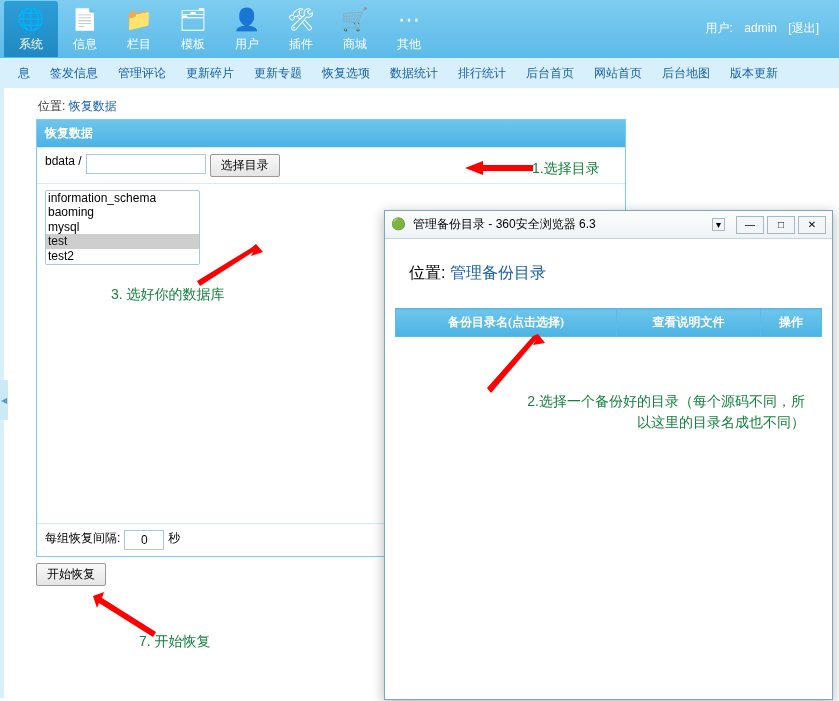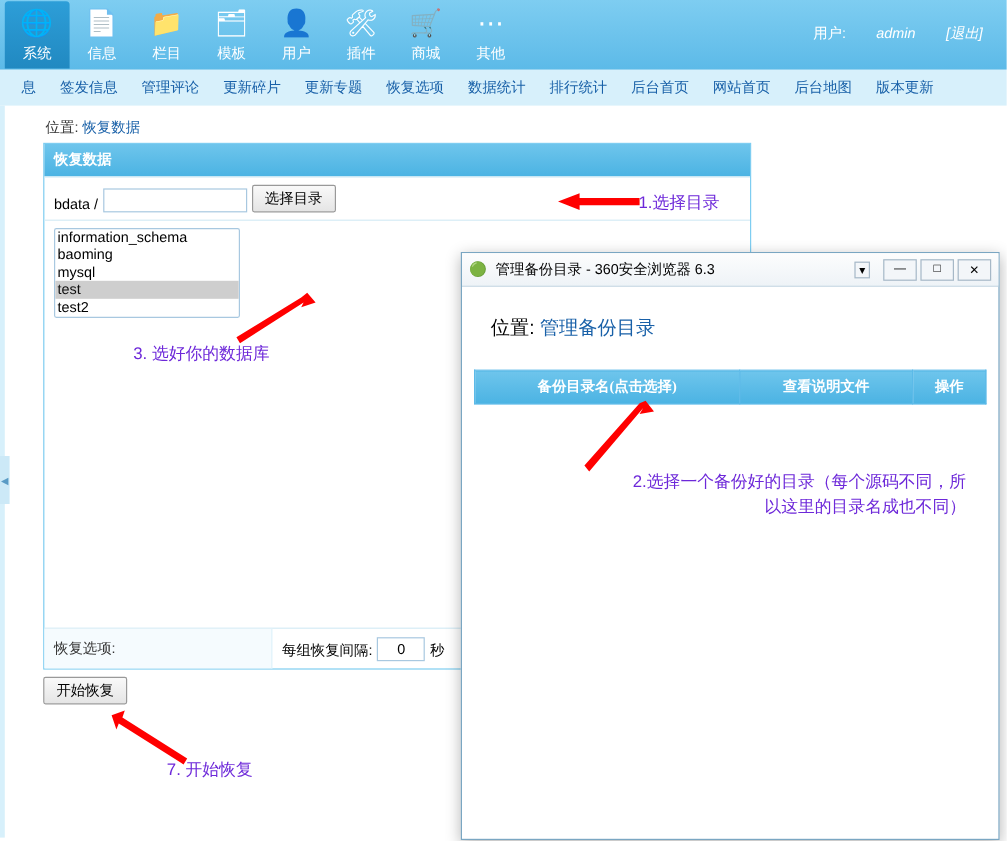--- a/index.html
+++ b/index.html
@@ -4,44 +4,44 @@
 <style>
 * { margin: 0; padding: 0; box-sizing: border-box; font-family: "Microsoft YaHei", Arial, sans-serif; }
 body { width: 839px; height: 701px; overflow: hidden; position: relative; background: #fff; }
 
 
 .topbar { background: linear-gradient(to bottom, #7ecdf1, #5cbae8); height: 58px; display: flex; align-items: center; padding: 0 4px; position: relative; }
 .nav-item { display: flex; flex-direction: column; align-items: center; justify-content: center; width: 54px; height: 56px; color: #fff; font-size: 12px; cursor: pointer; }
 .nav-item.active { background: linear-gradient(to bottom, #2d9ed8, #2189c1); border-radius: 3px 3px 0 0; }
 .nav-icon { width: 28px; height: 28px; margin-bottom: 2px; display: flex; align-items: center; justify-content: center; font-size: 22px; }
 .user-area { position: absolute; right: 20px; top: 20px; color: #fff; font-size: 12px; }
-.user-area a { color: #fff; text-decoration: none; margin-left: 22px; font-style: italic; }
+.user-area a { color: #fff; text-decoration: none; margin-left: 8px; }
 
 
 .submenu { background: #d7f0fb; height: 30px; display: flex; align-items: center; padding: 0 8px; font-size: 12px; }
 .submenu a { color: #1860a8; text-decoration: none; margin: 0 10px; cursor: pointer; }
 
 
 .breadcrumb-wrap { padding: 10px 0 4px 38px; font-size: 12px; color: #333; }
 .breadcrumb-wrap a { color: #1860a8; text-decoration: none; }
 
 
 .main-panel { margin: 0 0 0 36px; width: 590px; border: 1px solid #7ecdf1; font-size: 12px; }
 .panel-header { background: linear-gradient(to bottom, #6ec5ec, #4bb3e3); color: #fff; font-weight: bold; padding: 5px 8px; }
 .panel-row { display: flex; border-top: 1px solid #d5ecf5; }
 .panel-label { width: 190px; padding: 8px; background: #f5fbfe; color: #333; border-right: 1px solid #e0f2fa; }
-.panel-content { flex: 1; padding: 6px 8px; display: flex; align-items: flex-end; gap: 4px; flex-wrap: wrap; }
+.panel-content { flex: 1; padding: 6px 8px; display: flex; align-items: flex-start; gap: 4px; flex-wrap: wrap; }
 .small-input { width: 120px; height: 20px; border: 1px solid #a8c8e0; font-size: 12px; padding: 0 3px; }
 .tiny-input { width: 40px; height: 20px; border: 1px solid #a8c8e0; font-size: 12px; text-align: center; }
 .btn { background: linear-gradient(to bottom, #f9f9f9, #e5e5e5); border: 1px solid #999; padding: 2px 10px; font-size: 12px; cursor: pointer; border-radius: 2px; }
 .db-select { width: 155px; height: 75px; border: 1px solid #a8c8e0; font-size: 12px; overflow-y: auto; }
 .db-select option { padding: 0 2px; }
 
 
-.annotation { position: absolute; color: #6d28d9; font-size: 14px; font-weight: normal; white-space: nowrap; }
+.annotation { position: absolute; color: #15803d; font-size: 14px; font-weight: normal; white-space: nowrap; }
 .arrow { position: absolute; }
 
 
 .popup { position: absolute; left: 384px; top: 210px; width: 449px; height: 490px; background: #fff; border: 1px solid #7aa6c2; box-shadow: 0 3px 12px rgba(0,0,0,0.3); }
 .popup-titlebar { height: 28px; background: linear-gradient(to bottom, #fdfdfd, #eef3f7); display: flex; align-items: center; padding: 0 6px; border-bottom: 1px solid #c5d6e3; font-size: 12px; }
 .popup-titlebar .t-icon { width: 16px; height: 16px; margin-right: 6px; }
 .popup-titlebar .spacer { flex: 1; }
 .win-btns { display: flex; }
 .win-btn { width: 28px; height: 18px; border: 1px solid #a6b8c7; margin-left: 3px; display: flex; align-items: center; justify-content: center; font-size: 10px; background: #f3f6f9; cursor: pointer; }
 .popup-breadcrumb { padding: 24px; font-size: 16px; }
@@ -139,21 +139,20 @@
         <option>information_schema</option>
         <option>baoming</option>
         <option>mysql</option>
         <option selected="">test</option>
         <option>test2</option>
       </select>
     </div>
   </div>
 
   <div class="panel-row">
-    <div class="panel-label">恢复选项:</div>
     <div class="panel-content">
       <span>每组恢复间隔:</span>
       <input class="tiny-input" value="0" style="">
       <span>秒</span>
     </div>
   </div>
 </div>
 
 <div class="submit-area">
   <button class="btn">开始恢复</button>

